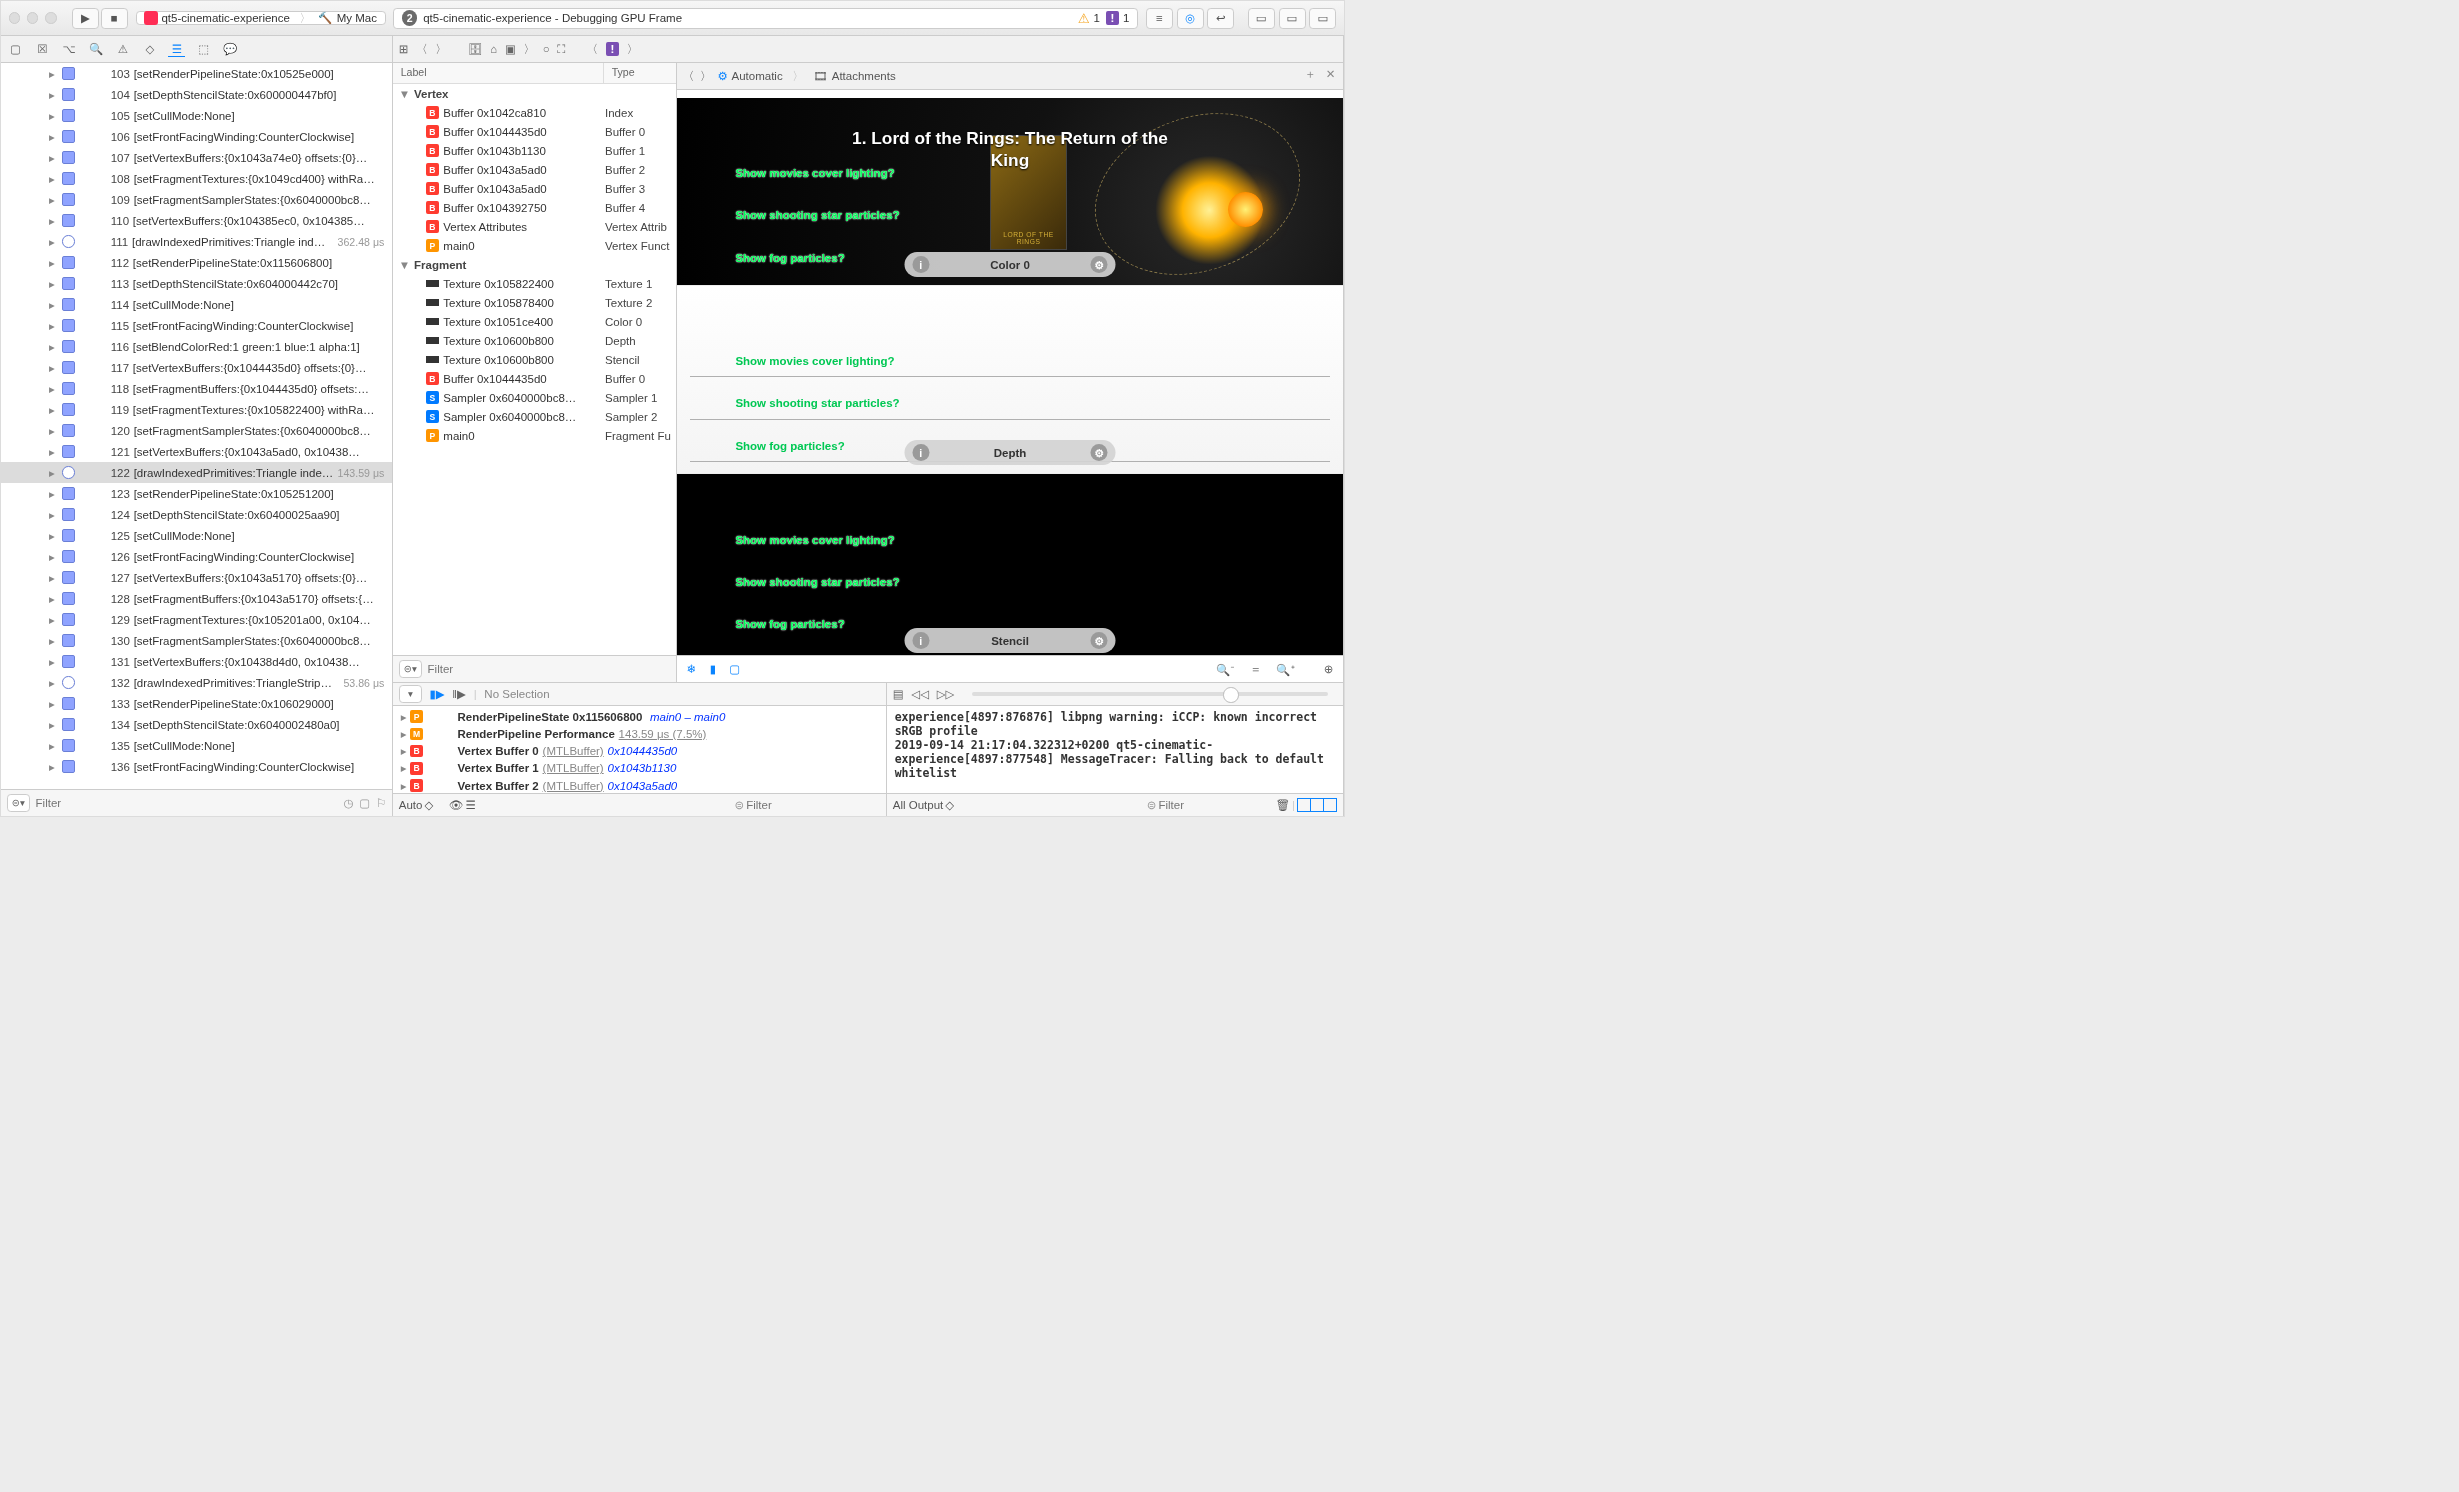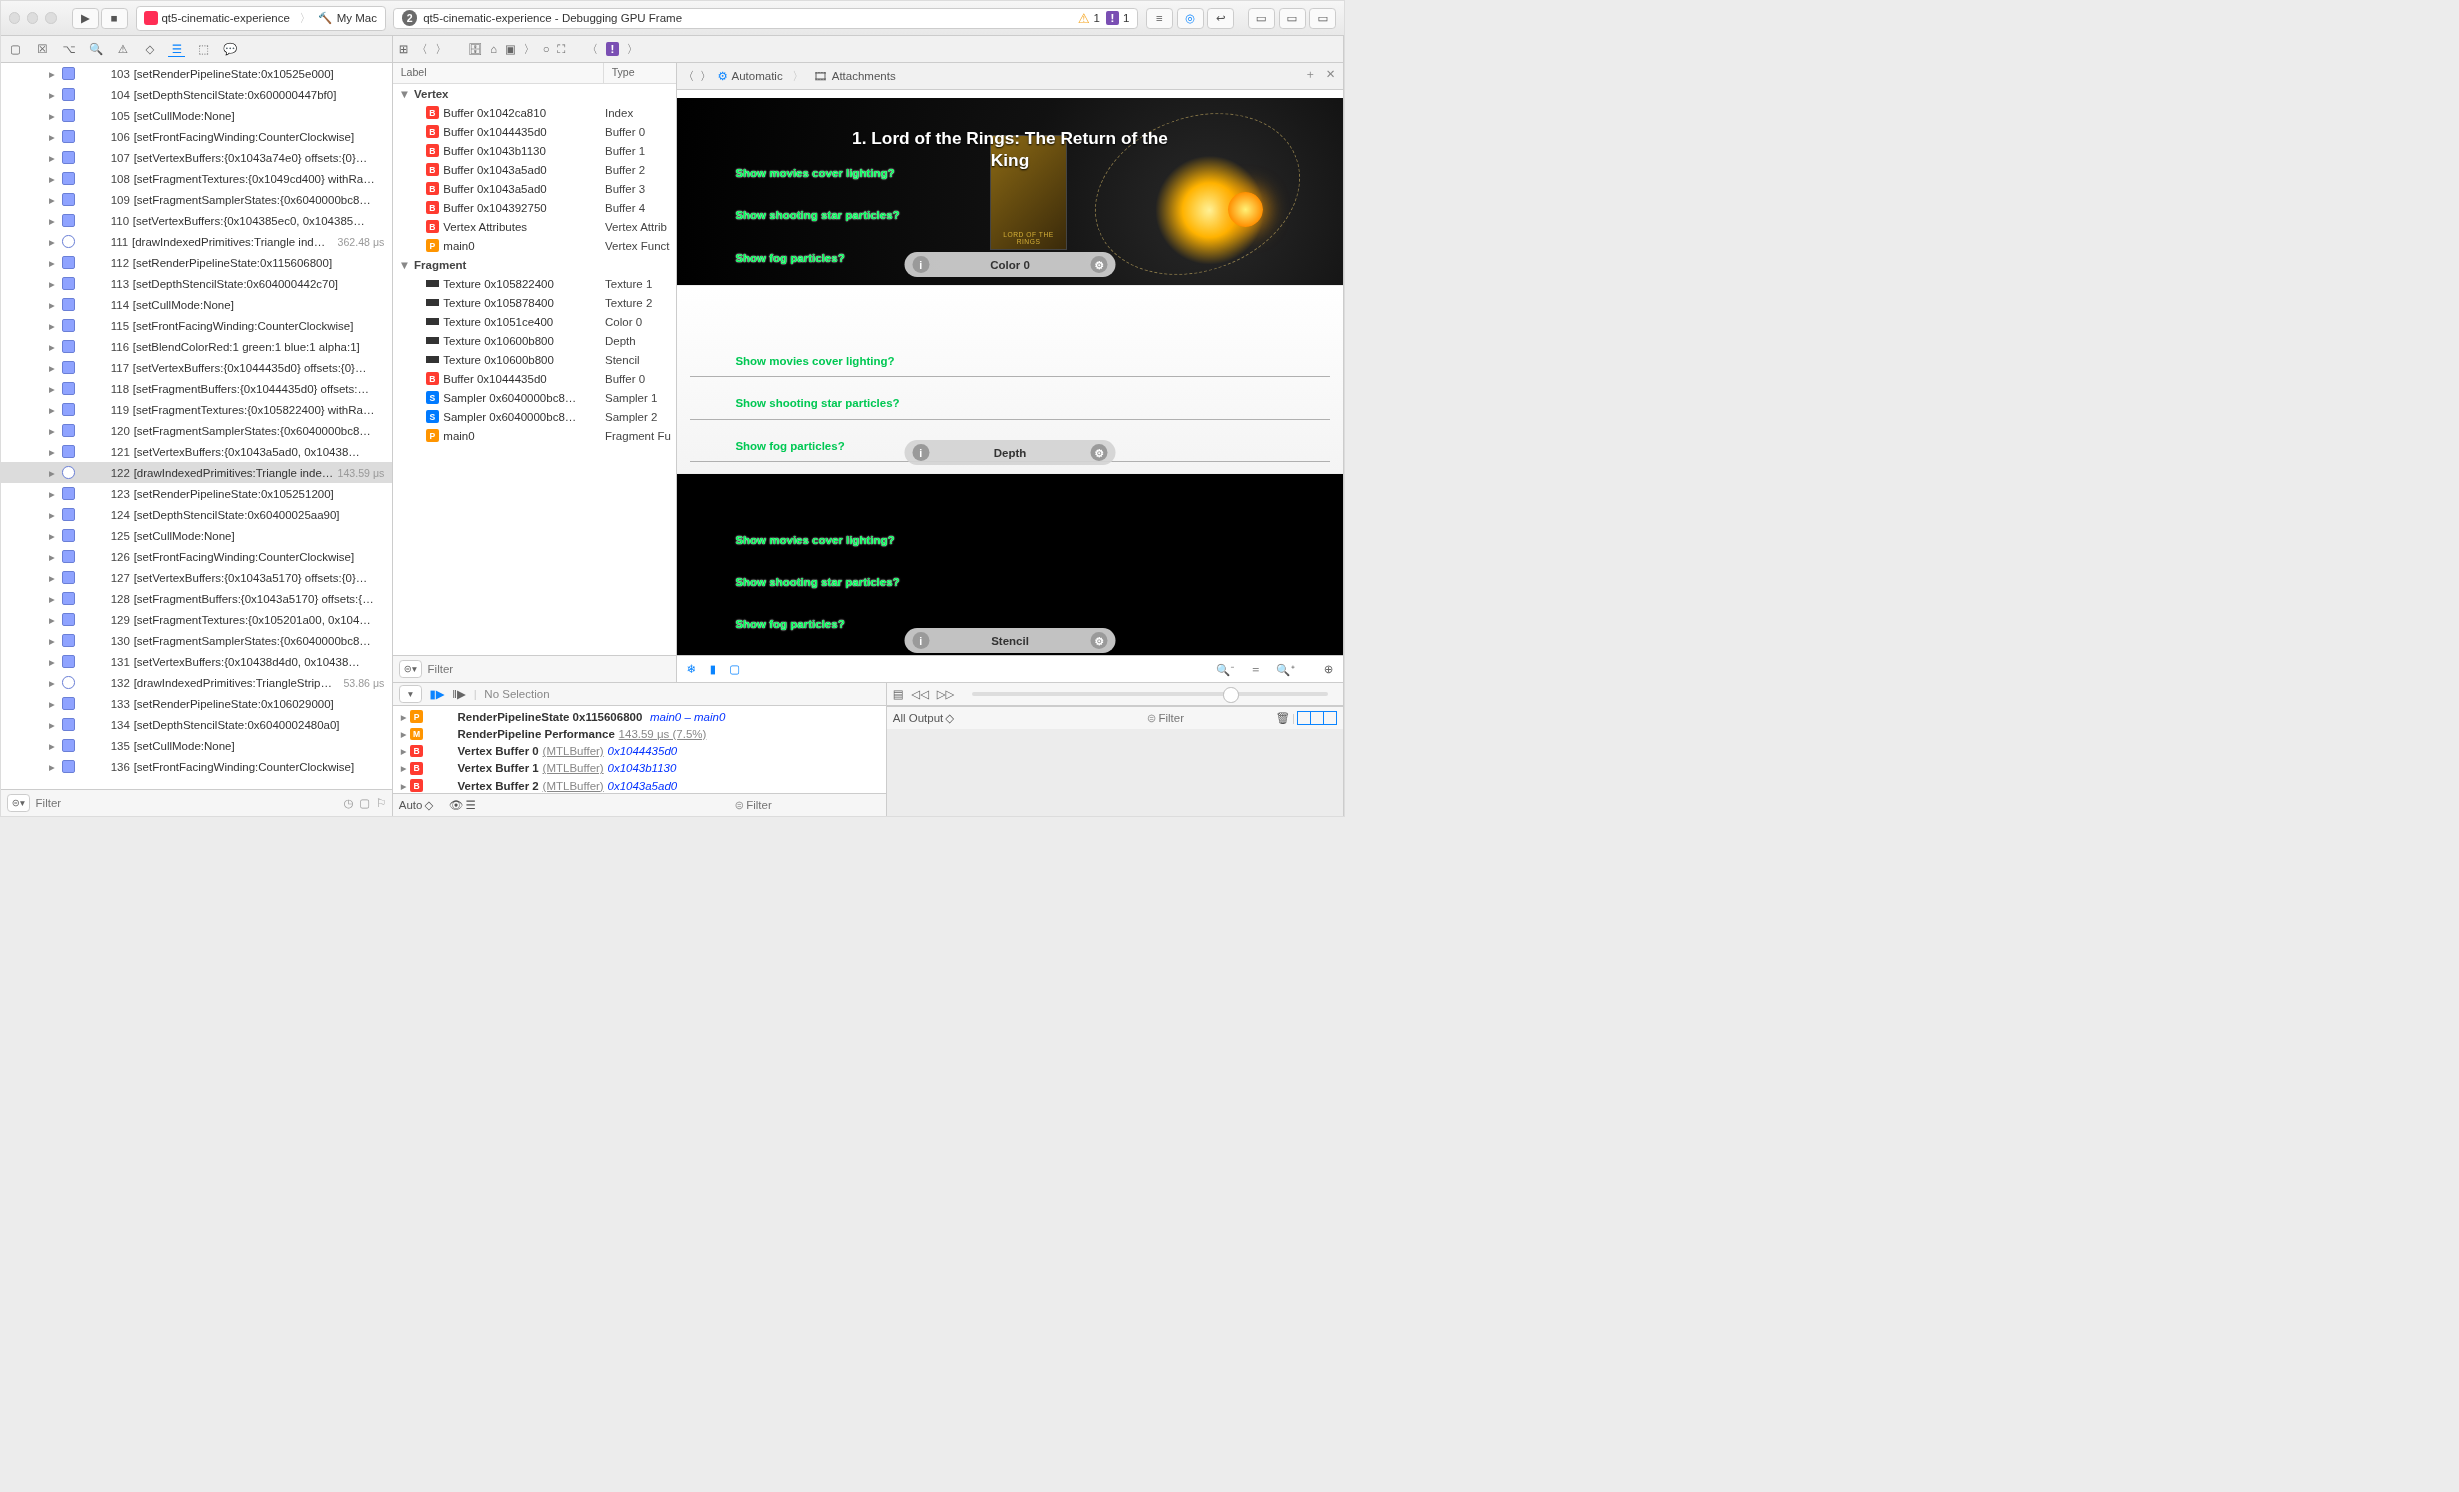--- a/index.html
+++ b/index.html
@@ -3,21 +3,21 @@
 <meta charset="utf-8">
 <style>
 * { margin: 0; padding: 0; box-sizing: border-box; font-family: -apple-system, "Helvetica Neue", Arial, sans-serif; font-size: 11.5px; }
 body { background: #ececec; color: #333; overflow: hidden; }
 .app { display: flex; flex-direction: column; width: 1345px; height: 817px; background: #ececec; border: 1px solid #dcdcdc; }
 .titlebar { display: flex; align-items: center; height: 35px; background: linear-gradient(#f6f6f6,#e8e8e8); border-bottom: 1px solid #ccc; padding: 0 7.7px; gap: 7.7px; }
 .traffic { display: flex; gap: 6.7px; margin-right: 7.7px; }
 .dot { width: 11.5px; height: 11.5px; border-radius: 50%; background: #ddd; border: 1px solid #ccc; }
 .tb-btn { width: 27px; height: 21px; border: 1px solid #ccc; border-radius: 3.8px; background: #fafafa; display: flex; align-items: center; justify-content: center; color: #555; }
 .tb-group { display: flex; gap: 1.9px; }
-.breadcrumb { flex: 0 0 auto; display: flex; align-items: center; border: 1px solid #ccc; border-radius: 3.8px; background: #fff; height: 25px; padding: 0 7.7px; gap: 5.8px; }
+.breadcrumb { flex: 0 0 auto; display: flex; align-items: center; border: 1px solid #ccc; border-radius: 3.8px; background: #fff; height: 14px; padding: 0 7.7px; gap: 5.8px; }
 .crumb { display: flex; align-items: center; gap: 3.8px; color: #333; }
 .crumb .sep { color: #bbb; margin: 0 3.8px; }
 .crumb-icon { width: 13.4px; height: 13.4px; border-radius: 2.9px; background: #ff2d55; display: inline-block; }
 .hammer { color: #888; }
 .center-status { flex: 1; display: flex; align-items: center; border: 1px solid #ccc; border-radius: 3.8px; background: #fff; height: 21px; padding: 0 7.7px; gap: 5.8px; }
 .status-badge { width: 15.4px; height: 15.4px; border-radius: 7.7px; display: inline-flex; align-items: center; justify-content: center; color: #fff; font-size: 10.6px; font-weight: 600; }
 .warn-badge { display:flex; align-items:center; gap:3.8px; font-size:10.6px; }
 .warn-tri { color:#f5a623; font-size:13.4px; }
 .err-sq { width:13.4px; height:13.4px; background:#7a4fb3; color:#fff; display:inline-flex; align-items:center; justify-content:center; border-radius:1.9px; font-weight:700; }
 .right-tb { margin-left: auto; display: flex; gap: 3.8px; }
@@ -664,20 +664,22 @@
             <input class="filter-input" style="max-width: 134px;" placeholder="Filter">
           </div>
         </div>
         <div class="console">
           <div class="console-bar">
             <span>▤</span>
             <span>◁◁</span>
             <span>▷▷</span>
             <div class="slider"></div>
           </div>
+          <div class="console-out">experience[4897:876876] libpng warning: iCCP: known incorrect sRGB profile
+2019-09-14 21:17:04.322312+0200 qt5-cinematic-experience[4897:877548] MessageTracer: Falling back to default whitelist</div>
           <div class="debug-foot">
             <span>All Output</span>
               <span>◇</span>
             <span style="flex:1"></span>
             <span class="fi-icon">⊜</span>
             <input class="filter-input" style="max-width: 115px;" placeholder="Filter">
             <span>🗑</span>
             <span style="color:#ccc">|</span>
             <div class="triple">
                 <span></span>

